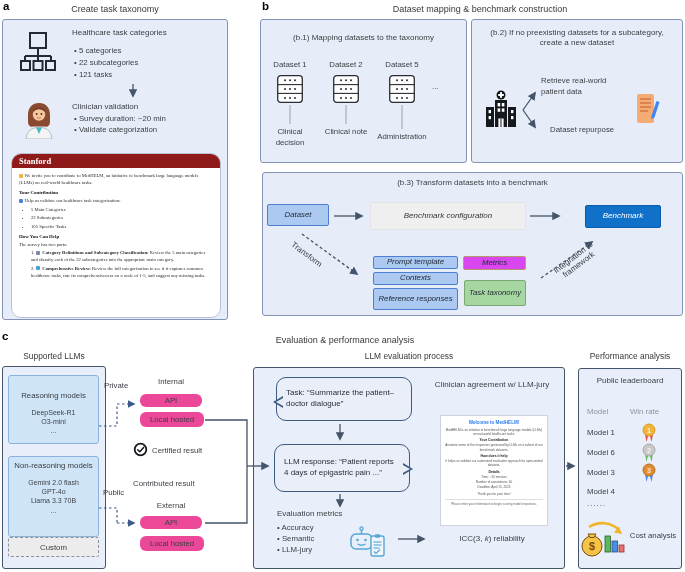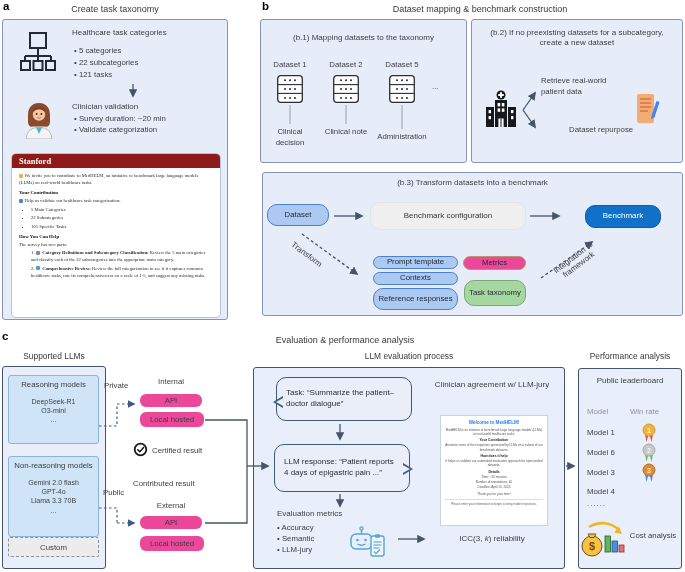--- a/index.html
+++ b/index.html
@@ -9,43 +9,43 @@
   .panel{position:absolute;background:#e7edf8;border:1px solid #8494b8;border-radius:3px;box-sizing:border-box;}
   .panel-dark{border:1.3px solid #44546a;background:#e9effa;}
   .plabel{position:absolute;font-weight:bold;font-size:11.5px;color:#000;}
   .ptitle{position:absolute;font-size:9px;color:#36383c;text-align:center;}
   .stitle{position:absolute;font-size:8.4px;color:#36383c;text-align:center;}
   .t8{font-size:8px;color:#3a3d42;line-height:1.3;}
   .t78{font-size:7.8px;color:#3a3d42;line-height:1.35;}
   .t7{font-size:7px;color:#3f434a;line-height:1.35;}
   .ctr{text-align:center;}
   .box{position:absolute;display:flex;align-items:center;justify-content:center;text-align:center;
-       box-sizing:border-box;border-radius:10px;font-size:7.8px;color:#1e2733;line-height:1.1;}
+       box-sizing:border-box;border-radius:2px;font-size:7.8px;color:#1e2733;line-height:1.1;font-style:italic;}
   .box-blue{background:#abc9f1;border:1px solid #4d7fd0;}
   .box-gray{background:#efefef;border:1px solid #e3e3e3;color:#33363b;font-size:8px;}
   .box-dblue{background:#1170c8;border:1px solid #0b5cab;color:#fff;font-size:8px;}
-  .box-orange{background:#ec4899;border:1px solid #b89a6a;}
+  .box-orange{background:#d946ef;border:1px solid #b89a6a;}
   .box-green{background:#a7d7a1;border:1px solid #79a874;}
   .box-yellow{position:absolute;background:#ec4899;border-radius:6px;display:flex;align-items:center;
        justify-content:center;font-size:7.8px;color:#3a3d42;}
   .box-llm{position:absolute;background:#cfe4f7;border:1px solid #8ab4dc;border-radius:3px;
        box-sizing:border-box;text-align:center;}
   .bubble{position:absolute;background:#e9eef9;border:1.4px solid #3d5a80;border-radius:10px;
        display:flex;align-items:center;box-sizing:border-box;padding:4px 9px;font-size:8px;color:#2a2d33;line-height:1.35;}
   .tail-l::before{content:"";position:absolute;left:-10px;top:58%;margin-top:-6px;
        border:6px solid transparent;border-right:10px solid #3d5a80;}
   .tail-l::after{content:"";position:absolute;left:-6px;top:58%;margin-top:-5px;
        border:5px solid transparent;border-right:9px solid #e9eef9;}
   .tail-r::before{content:"";position:absolute;right:-10px;top:52%;margin-top:-6px;
        border:6px solid transparent;border-left:10px solid #3d5a80;}
   .tail-r::after{content:"";position:absolute;right:-6px;top:52%;margin-top:-5px;
        border:5px solid transparent;border-left:9px solid #e9eef9;}
   
   .survey{position:absolute;left:11px;top:153px;width:210px;height:165px;background:#fff;
-       border:1px solid #b9c2d8;border-radius:5px;box-sizing:border-box;overflow:hidden;
+       border:1px solid #b9c2d8;border-radius:10px;box-sizing:border-box;overflow:hidden;
        font-family:"Liberation Serif",serif;}
   .survey .banner{height:14px;background:#8f1a1a;color:#fff;font-size:8.5px;line-height:14px;
        padding-left:7px;font-weight:bold;}
   .survey .body{padding:4px 7px;font-size:4.7px;color:#26282c;line-height:1.5;}
   .survey h4{margin:3px 0 1px 0;font-size:4.9px;color:#111;}
   .survey p{margin:0 0 1px 0;}
   .survey ul{margin:1px 0 2px 12px;padding:0;}
   .survey ol{margin:1px 0 0 12px;padding:0;list-style:none;}
   .survey li{margin:0 0 1.5px 0;}
   .micro-icon{display:inline-block;width:4px;height:4px;border-radius:1px;vertical-align:-0.5px;margin-right:1.5px;}
@@ -219,21 +219,21 @@
       <rect x="4.6" y="20" width="2.4" height="3.2"></rect>
         <rect x="4.6" y="26" width="2.4" height="3.2"></rect>
       <rect x="27" y="20" width="2.4" height="3.2"></rect>
         <rect x="27" y="26" width="2.4" height="3.2"></rect>
       <rect x="14.4" y="28.5" width="5.2" height="8.5"></rect>
     </g>
     <line x1="17" y1="28.5" x2="17" y2="37" stroke="#15181d" stroke-width="1"></line>
   </svg>
 
   <div class="abs t78" style="left:541px;top:76px;width:88px">Retrieve real-world patient data</div>
-  <div class="abs t78" style="left:569px;top:125px;width:88px">Dataset repurpose</div>
+  <div class="abs t78" style="left:550px;top:125px;width:88px">Dataset repurpose</div>
 
   <svg class="abs" style="left:636px;top:92px" width="24" height="34" viewBox="0 0 24 34">
     <rect x="1" y="2" width="17" height="29" rx="2" fill="#f5ab74"></rect>
     <g stroke="#d4703e" stroke-width="1.4">
       <line x1="4" y1="7" x2="15" y2="7"></line>
         <line x1="4" y1="11" x2="15" y2="11"></line>
       <line x1="4" y1="15" x2="15" y2="15"></line>
         <line x1="4" y1="19" x2="12" y2="19"></line>
     </g>
     <path d="M15.5,24 L20.5,9 L23.5,10 L18.5,25.5 L15,27 Z" fill="#3f86f5"></path>
@@ -258,21 +258,21 @@
   <div class="plabel" style="left:2px;top:330px">c</div>
   <div class="ptitle" style="left:145px;top:335px;width:400px">Evaluation &amp; performance analysis</div>
 
   <div class="stitle" style="left:2px;top:351px;width:104px">Supported LLMs</div>
   <div class="stitle" style="left:253px;top:351px;width:312px">LLM evaluation process</div>
   <div class="stitle" style="left:578px;top:351px;width:104px">Performance analysis</div>
 
   <div class="panel panel-dark" style="left:2px;top:366px;width:104px;height:203px"></div>
 
   <div class="box-llm" style="left:8px;top:375px;width:91px;height:69px">
-    <div class="t78" style="padding-top:4px">Reasoning models</div>
+    <div class="t78" style="padding-top:15px">Reasoning models</div>
     <div class="t7" style="padding-top:6px">DeepSeek-R1</div>
     <div class="t7">O3-mini</div>
     <div class="t7">...</div>
   </div>
 
   <div class="box-llm" style="left:8px;top:456px;width:91px;height:81px">
     <div class="t78" style="padding-top:4px">Non-reasoning models</div>
     <div class="t7" style="padding-top:6px">Gemini 2.0 flash</div>
     <div class="t7">GPT-4o</div>
     <div class="t7">Llama 3.3 70B</div>

